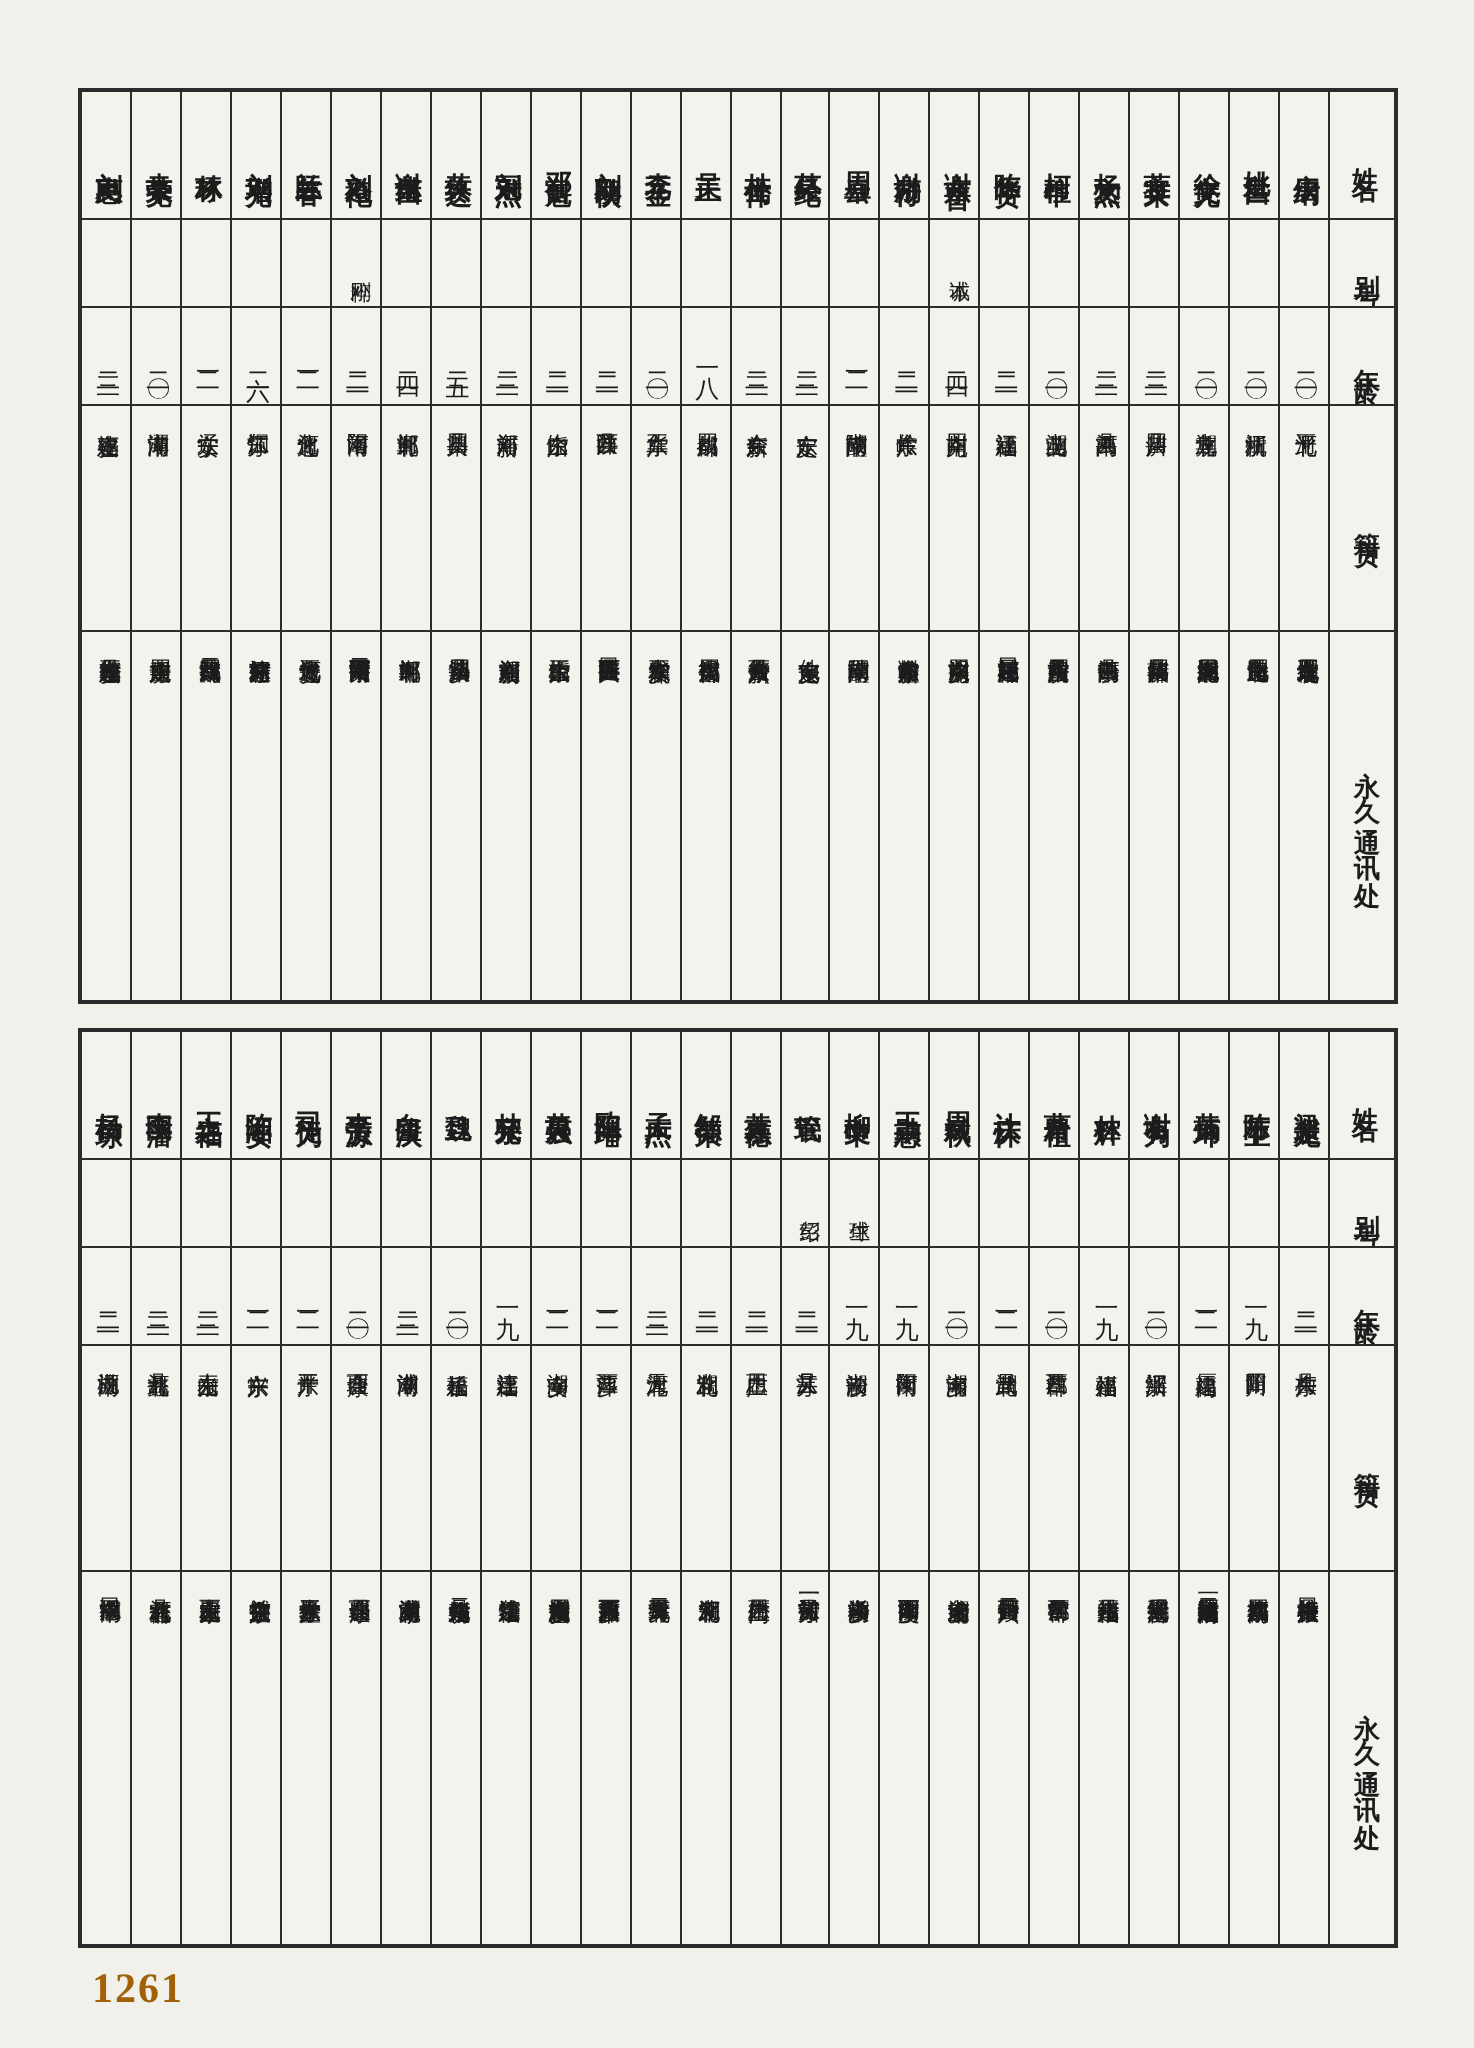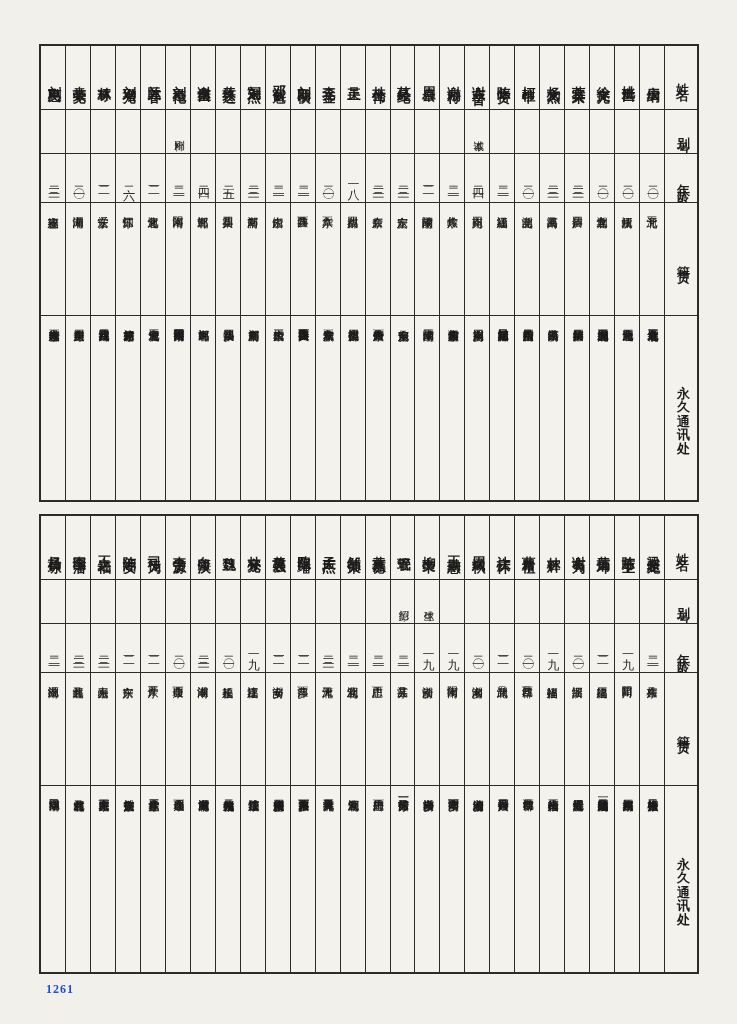--- a/index.html
+++ b/index.html
@@ -90,23 +90,23 @@
     text-align: center;
     letter-spacing: 5px;
     padding-right: 8px;
   }
   .header-col .cell-address { letter-spacing: 14px; }
 
   .page-number {
     position: absolute;
     left: 46px; top: 982px;
     font-weight: bold;
-    font-size: 12px;
+    font-size: 21px;
     letter-spacing: 1px;
-    color: #1d4ed8;
+    color: #a16207;
     font-family: "Liberation Serif", "DejaVu Serif", serif;
   }
 </style>
 </head>
 <body>
 
 <div class="sheet">
   <div class="directory-table table-top">
       <div class="col header-col">
         <div class="cell cell-name">姓名</div>

